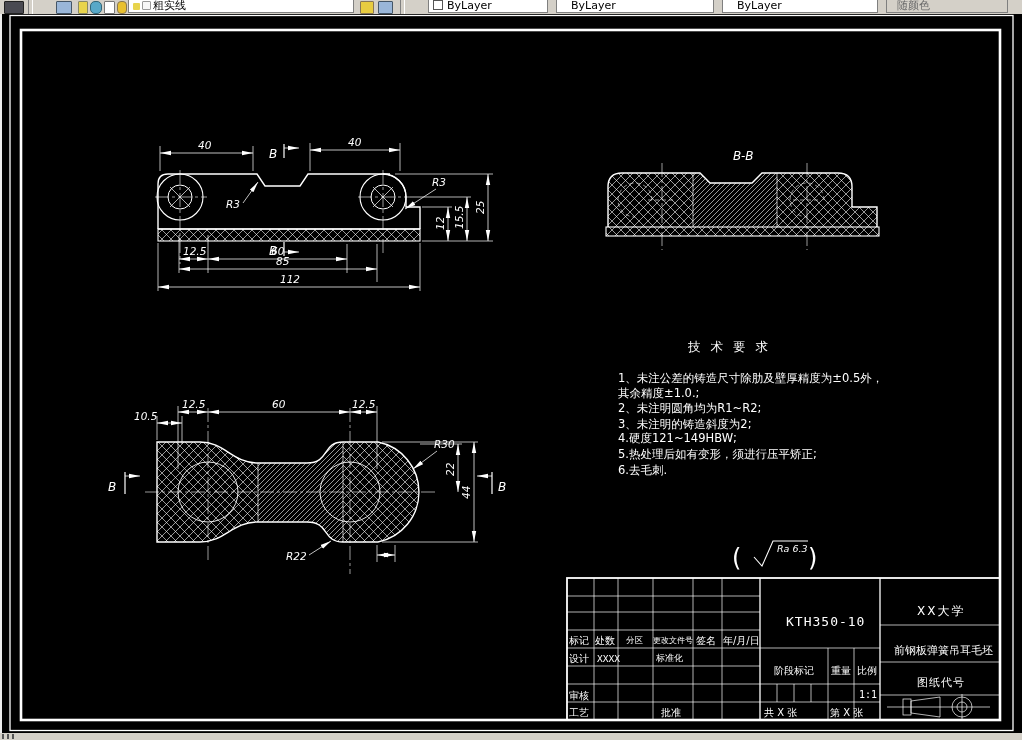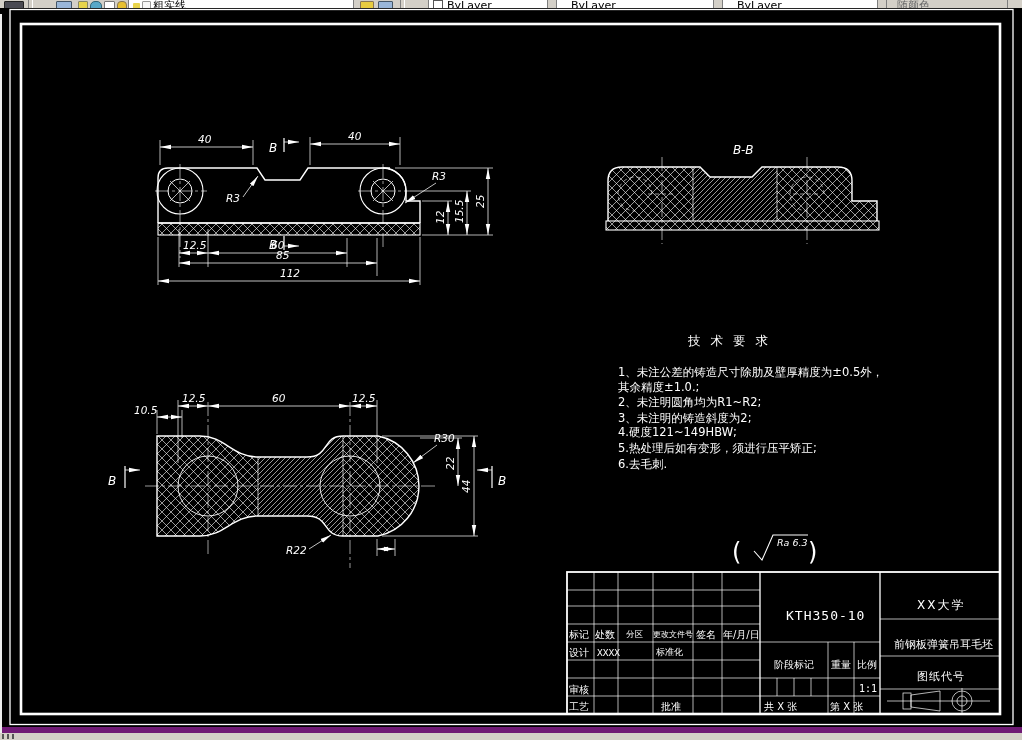--- a/index.html
+++ b/index.html
@@ -13,21 +13,21 @@
           border-right:1px solid #fff;}
   .tb-icon{position:absolute;top:1px;height:11px;border-radius:1px;}
   .tb-box{position:absolute;top:-7px;height:20px;background:#fff;border:1px solid #7f7f7f;
           box-sizing:border-box;font-size:11px;color:#000;line-height:24px;white-space:nowrap;
           padding-left:4px;overflow:hidden;}
   .tb-box.disabled{background:#d4d0c8;color:#6b6b6b;}
   .chip{display:inline-block;width:8px;height:8px;background:#fff;border:1px solid #555;
         vertical-align:-1px;margin-right:4px;}
   .lchip{display:inline-block;width:7px;height:7px;vertical-align:-1px;margin-right:2px;border-radius:1px;}
   
-  .canvas{position:absolute;left:0;top:8px;width:1022px;height:719px;background:#000;}
+  .canvas{position:absolute;left:0;top:14px;width:1022px;height:719px;background:#000;}
   .win-edge{position:absolute;left:0;top:14px;width:2px;height:719px;background:#ececec;}
   
   .statusbar{position:absolute;left:0;top:733px;width:1022px;height:7px;background:#d4d0c8;overflow:hidden;}
   .status-mark{position:absolute;left:2px;top:1px;width:14px;height:5px;
                background:repeating-linear-gradient(90deg,#555 0 2px,transparent 2px 5px);}
   
   svg text{fill:#fff;}
   .outline{stroke:#fff;stroke-width:1.4;fill:none;}
   .thin{stroke:#fff;stroke-width:0.7;fill:none;}
   .cl{stroke:#fff;stroke-width:0.6;fill:none;stroke-dasharray:14 3 3 3;}

